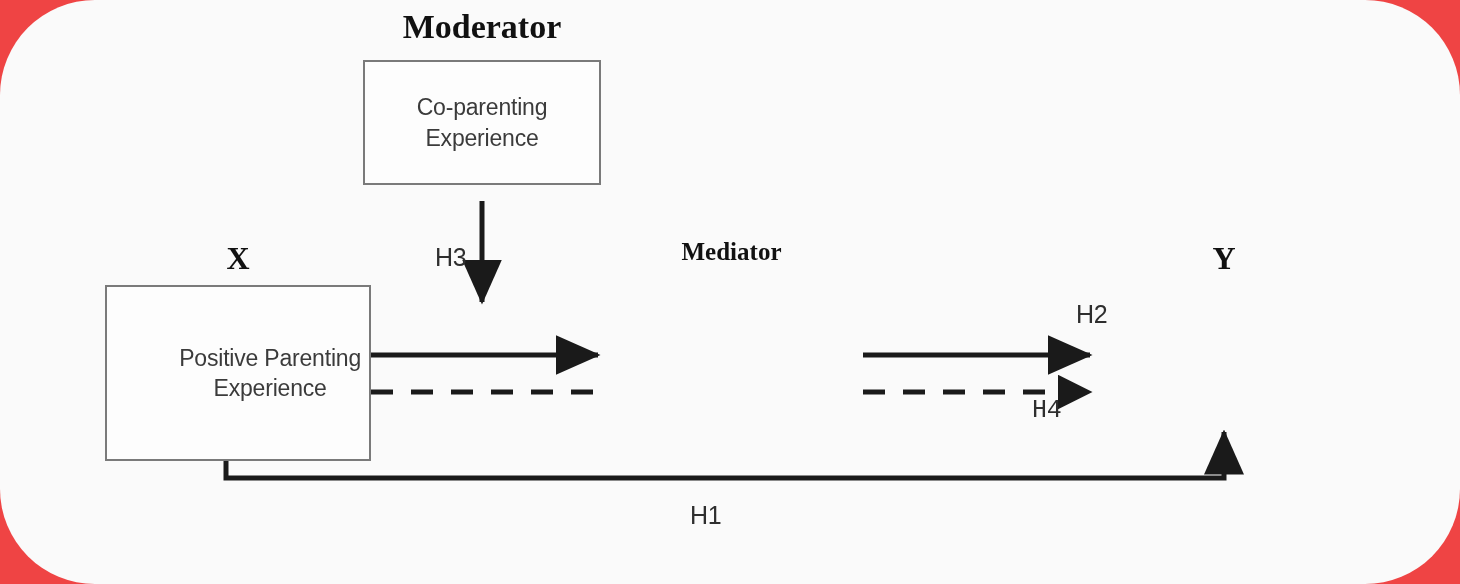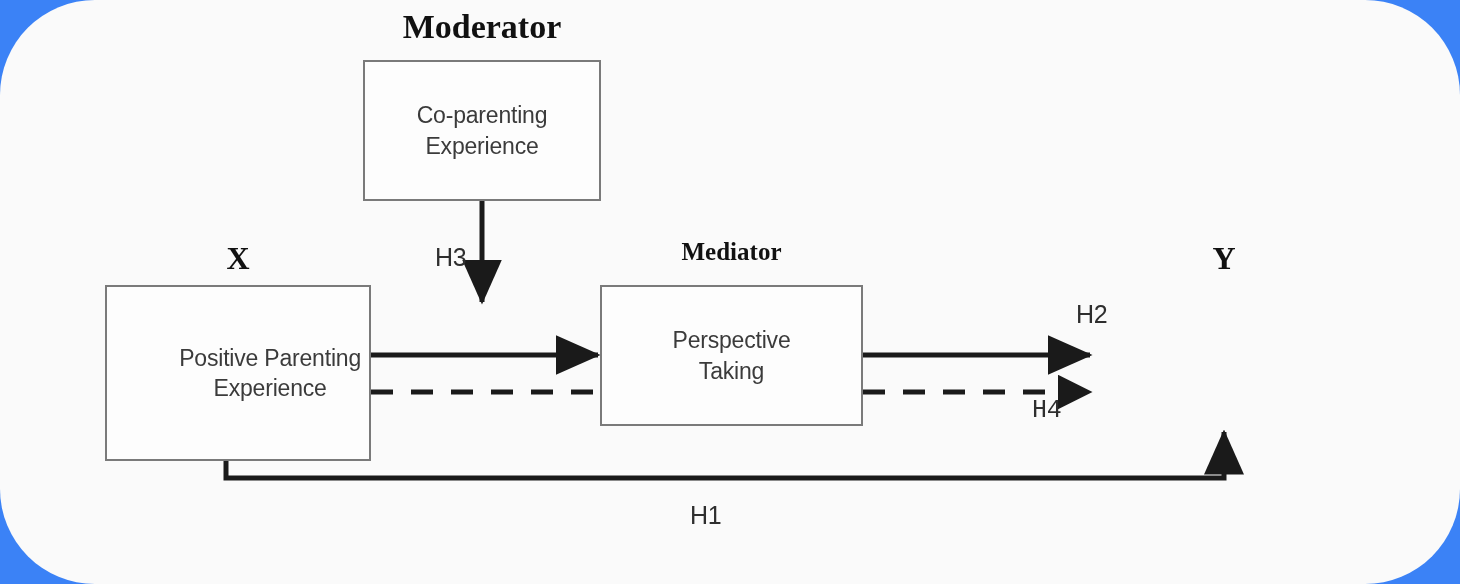--- a/index.html
+++ b/index.html
@@ -4,21 +4,21 @@
 <style>
   html, body {
     margin: 0;
     padding: 0;
     background: #ffffff;
   }
   #canvas {
     position: relative;
     width: 1460px;
     height: 584px;
-    background: #3b82f6;
+    background: #ef4444;
     overflow: hidden;
     font-family: "Liberation Sans", sans-serif;
   }
   
   .bg-panel {
     position: absolute;
     left: 0px;
     top: 0px;
     width: 1460px;
     height: 584px;
@@ -43,21 +43,21 @@
     justify-content: center;
     text-align: center;
     color: #3b3b3b;
     font-family: "Liberation Sans", sans-serif;
     font-size: 23px;
     line-height: 1.32;
     letter-spacing: -0.2px;
   }
   .node-text { padding: 0 8px; white-space: pre-line; }
 
-  #node-moderator { left: 363px; top: 60px;  width: 238px; height: 141px; }
+  #node-moderator { left: 363px; top: 60px;  width: 238px; height: 125px; }
   #node-x        { left: 105px; top: 285px; width: 266px; height: 176px; justify-content: flex-end; }
   #node-mediator { left: 600px; top: 285px; width: 263px; height: 141px; }
   #node-y        { left: 1092px; top: 283px; width: 264px; height: 143px; }
 
   
   .role-label {
     position: absolute;
     font-family: "Liberation Serif", serif;
     font-weight: bold;
     color: #111111;
@@ -120,24 +120,20 @@
   <div class="node" id="node-moderator">
     <span class="node-text">Co-parenting
 Experience</span>
   </div>
 
   <div class="node" id="node-x">
     <span class="node-text">Positive Parenting
 Experience</span>
   </div>
 
-  <div class="node" id="node-mediator">
-    <span class="node-text">Perspective
-Taking</span>
-  </div>
 
 
   <div class="hyp-label" id="hyp-h3">H3</div>
   <div class="hyp-label" id="hyp-h2">H2</div>
   <div class="hyp-label" id="hyp-h4">H4</div>
   <div class="hyp-label" id="hyp-h1">H1</div>
 
 </div>
 
 </body></html>

